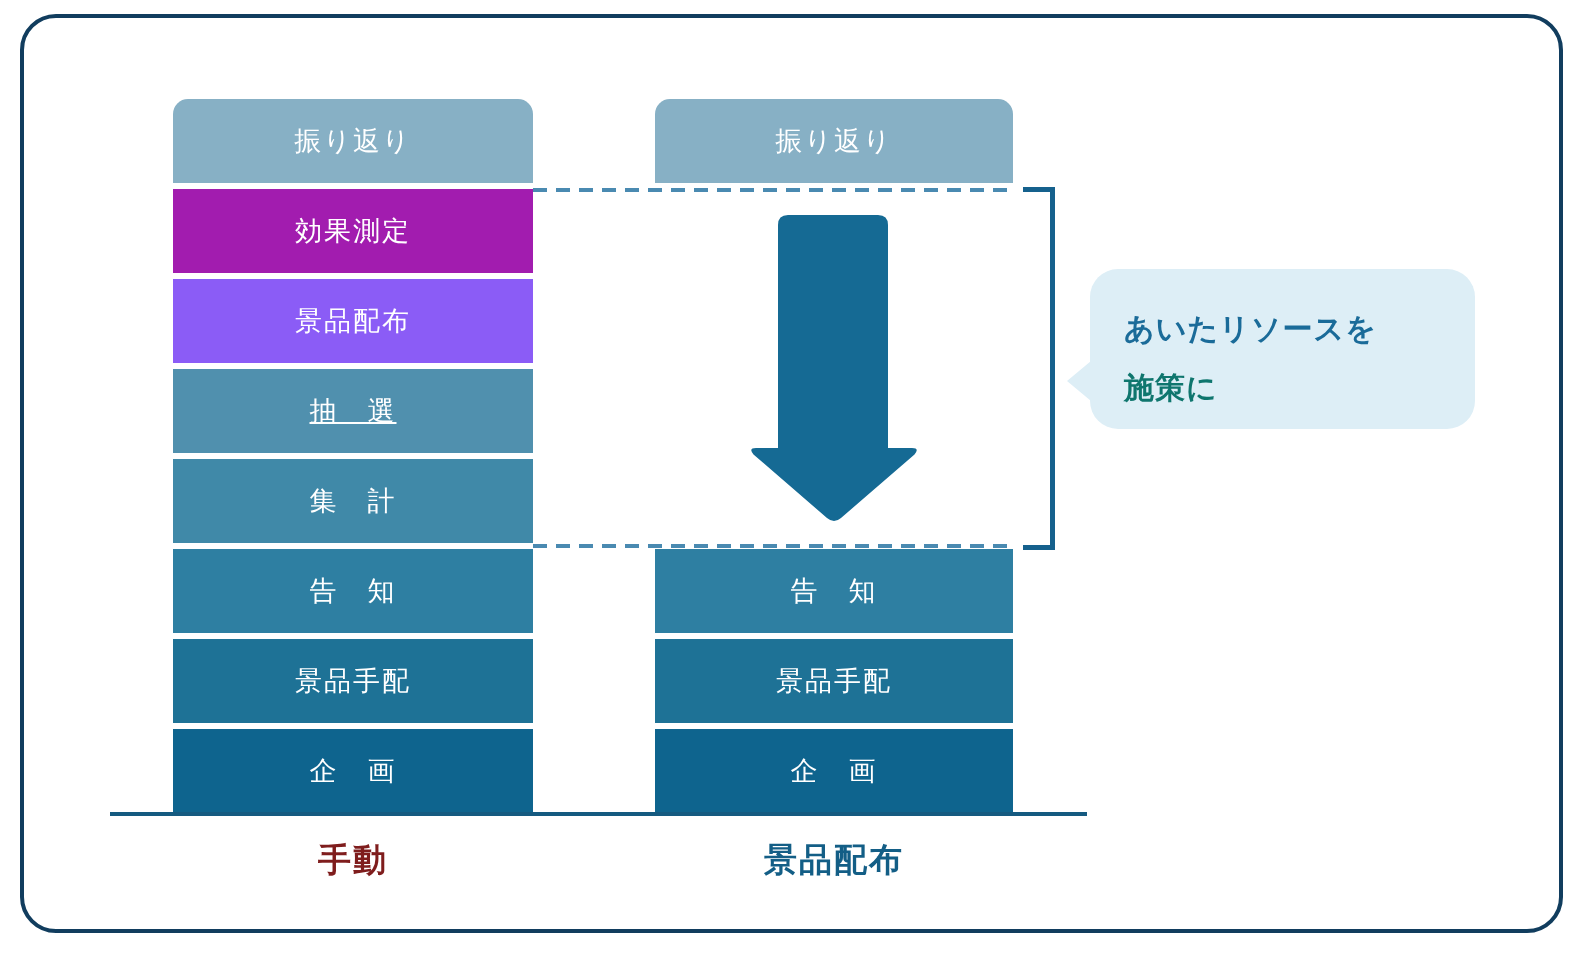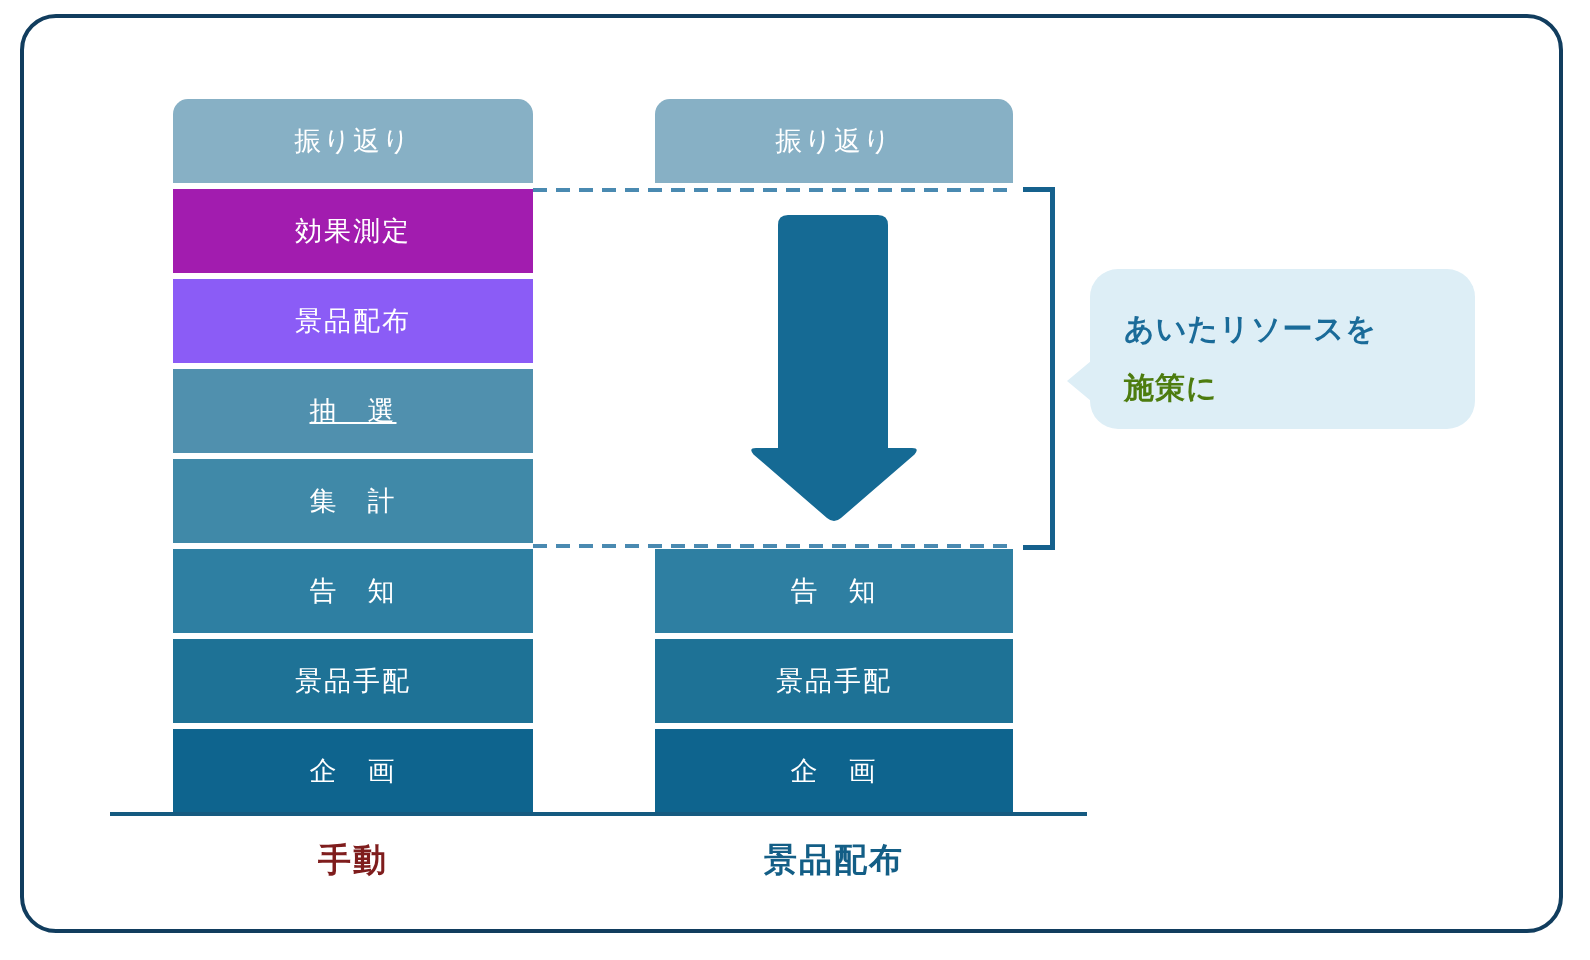--- a/index.html
+++ b/index.html
@@ -94,14 +94,14 @@
   <path d="M29,12 Q29,2 39,2 L129,2 Q139,2 139,12 L139,235 L163,235 Q171,235 165.5,241.5 L92,305 Q85,311 78,305 L4.5,241.5 Q-1,235 7,235 L29,235 Z" style="fill: rgb(21, 106, 148);"></path>
 </svg>
 
 <div class="baseline" style="background: rgb(21, 90, 128);"></div>
 <div class="axis-label manual" style="color: #7f1d1d;">手動</div>
 <div class="axis-label tool" style="color: rgb(19, 94, 134);">景品配布</div>
 
 <div class="callout" style="background: rgb(221, 238, 246);">
   <div class="callout-tail" style="border-right-color: rgb(221, 238, 246);"></div>
   <div class="callout-line" style="color: rgb(26, 107, 153);">あいたリソースを</div>
-  <div class="callout-line" style="color: #4d7c0f;">施策に</div>
+  <div class="callout-line" style="color: #0f766e;">施策に</div>
 </div>
 
 </body></html>

